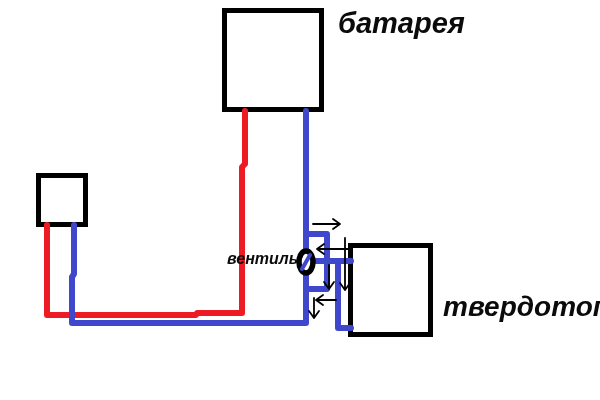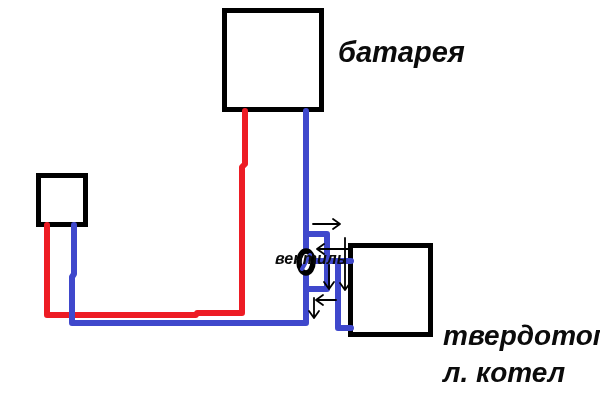--- a/index.html
+++ b/index.html
@@ -14,22 +14,22 @@
   .canvas svg { position: absolute; left: 0; top: 0; }
   .lbl {
     position: absolute;
     font-weight: bold;
     font-style: italic;
     color: #0b0b0b;
     white-space: nowrap;
     line-height: 1;
     letter-spacing: 0px;
   }
-  .lbl-big   { font-size: 28px; margin-top: 29px; }
-  .lbl-small { font-size: 16px; margin-left: 48px; }
+  .lbl-big   { font-size: 28px; }
+  .lbl-small { font-size: 16px; }
   #lbl-radiator   { left: 338px; top: 9px;   font-size: 29px; }
   #lbl-gasboiler  { left: 96px;  top: 168px; }
   #lbl-valve      { left: 227px; top: 251px; }
   #lbl-solid1     { left: 443px; top: 293px; }
   #lbl-solid2     { left: 443px; top: 330px; }
 </style>
 </head>
 <body>
 
 <div class="canvas">
@@ -63,15 +63,14 @@
     </g>
   </svg>
 
   <div class="lbl lbl-big" id="lbl-radiator">батарея</div>
 
 
   <div class="lbl lbl-small" id="lbl-valve">вентиль</div>
 
   <div class="lbl lbl-big" id="lbl-solid1">твердотоп</div>
 
-  <div class="lbl lbl-big" id="lbl-solid2">л. котел</div>
 
 </div>
 
 </body></html>

